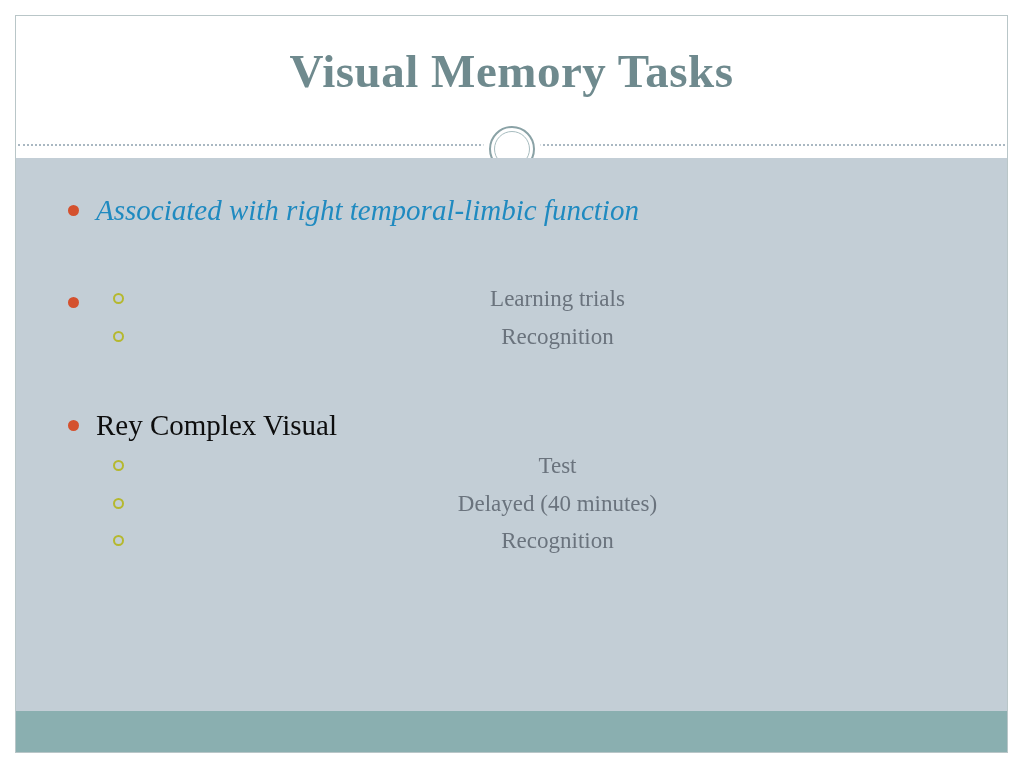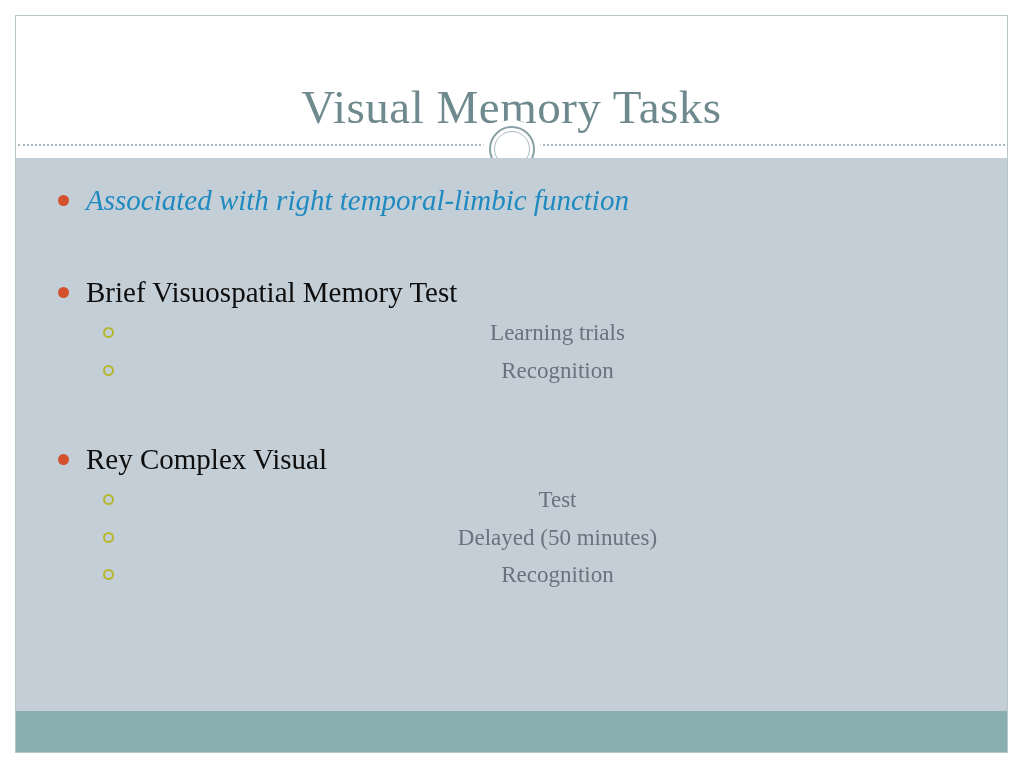--- a/index.html
+++ b/index.html
@@ -35,25 +35,24 @@
   }
 
   #title {
     position: absolute;
     left: 0;
     top: 26px;
     width: 100%;
     text-align: center;
     font-size: 47px;
     line-height: 58px;
-    font-weight: normal;
+    font-weight: bold;
     color: #6f8a8e;
     letter-spacing: 0.5px;
     white-space: nowrap;
-    margin-top: 36px;
   }
 
   
   #divider {
     position: absolute;
     left: 2px;
     top: 128px;
     width: calc(100% - 4px);
     height: 0;
     border-top: 2px dotted #aab8c2;
@@ -105,21 +104,21 @@
 
   #content {
     position: absolute;
     left: 26px;
     top: 20px;
     right: 20px;
   }
 
   ul.level1 {
     list-style: none;
-    margin: 0;
+    margin: 10px;
     padding: 0;
   }
 
   li.l1 {
     position: relative;
     padding-left: 44px;
     margin: 0 0 4px 0;
   }
 
   li.l1 > .bullet1 {
@@ -200,21 +199,20 @@
   <div id="body">
     <div id="content">
       <ul class="level1" id="bullet-list">
           <li class="l1">
             <span class="bullet1"></span>
             <div class="l1text accent">Associated with right temporal-limbic function</div>
           </li>
           <div class="group-gap"></div>
           <li class="l1">
             <span class="bullet1"></span>
-            <div class="l1text">Brief Visuospatial Memory Test</div>
             <ul class="level2">
               <li class="l2">
                 <span class="bullet2"></span>
                 <div class="l2text">Learning trials</div>
               </li>
               <li class="l2">
                 <span class="bullet2"></span>
                 <div class="l2text">Recognition</div>
               </li>
             </ul>
@@ -223,21 +221,21 @@
           <li class="l1">
             <span class="bullet1"></span>
             <div class="l1text">Rey Complex Visual</div>
             <ul class="level2">
               <li class="l2">
                 <span class="bullet2"></span>
                 <div class="l2text">Test</div>
               </li>
               <li class="l2">
                 <span class="bullet2"></span>
-                <div class="l2text">Delayed (50 minutes)</div>
+                <div class="l2text">Delayed (40 minutes)</div>
               </li>
               <li class="l2">
                 <span class="bullet2"></span>
                 <div class="l2text">Recognition</div>
               </li>
             </ul>
           </li>
         </ul>
     </div>
   </div>

